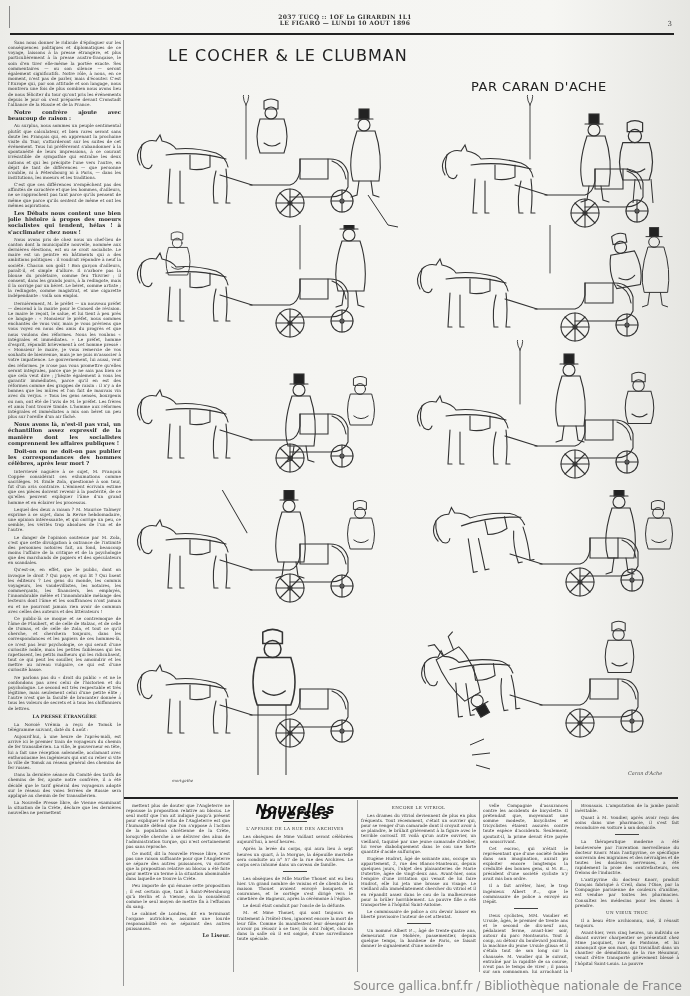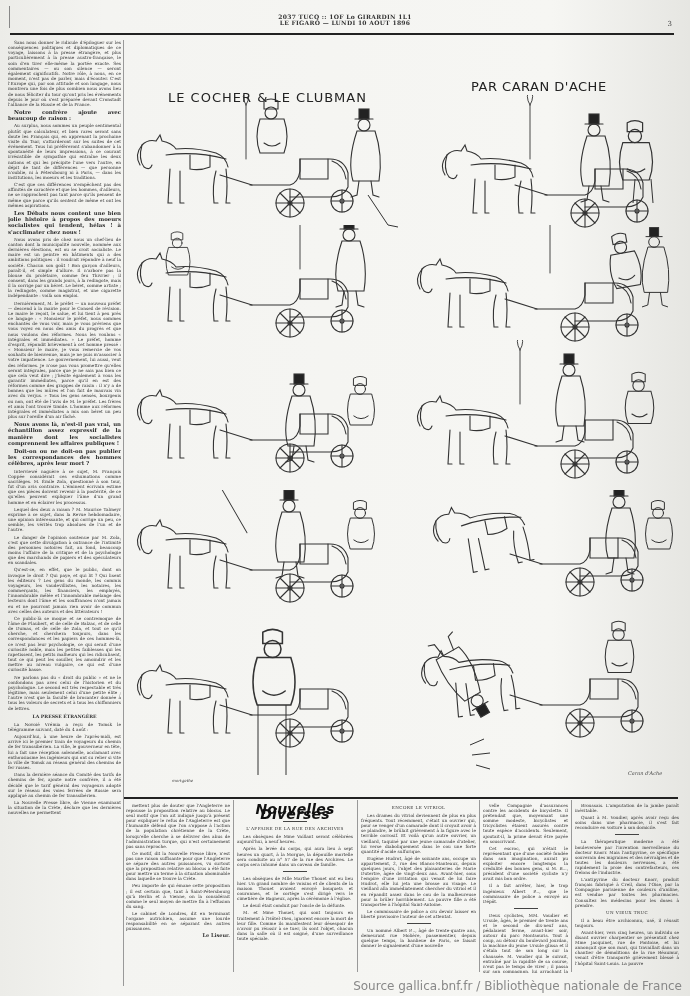--- a/index.html
+++ b/index.html
@@ -13,21 +13,21 @@
   .masthead .l2 { display:block; letter-spacing:0.3px; }
   .pagenum { position:absolute; right:18px; top:20px; font-size:7px; color:#444; }
   .rule { position:absolute; left:10px; top:33px; width:664px; height:2px; background:#222; }
   .leftcol { position:absolute; left:8px; top:40px; width:113px; height:946px; overflow:hidden;
              font-size:4.3px; line-height:5.15px; text-align:justify; color:#333; }
   .leftcol p { margin:0 0 2px 0; text-indent:6px; }
   .leftcol .lead { font-size:5.4px; line-height:6.2px; font-weight:bold; color:#2b2b2b; }
   .leftcol .sect { text-align:center; text-indent:0; font-weight:bold; font-size:4.6px; margin:3px 0; }
   .vsep { position:absolute; top:40px; width:1px; background:#999; }
   .comic-title { position:absolute; left:168px; top:46px; font-family:"DejaVu Sans", sans-serif;
-                 font-size:13px; letter-spacing:1px; color:#222;margin-top:44px; }
+                 font-size:16px; letter-spacing:1px; color:#222; }
   .byline { position:absolute; left:471px; top:79px; font-family:"DejaVu Sans", sans-serif;
             font-size:13px; letter-spacing:0.5px; color:#222; }
   .panel { position:absolute; }
   .panel svg { width:100%; height:100%; }
   .sig { position:absolute; font-size:4px; color:#444; font-style:italic; }
   .hrule2 { position:absolute; left:124px; top:797px; width:554px; height:2px; background:#222; }
   .col { position:absolute; top:803px; height:170px; overflow:hidden; font-size:4.3px; line-height:5.1px;
          text-align:justify; color:#333; }
   .col p { margin:0 0 2px 0; text-indent:6px; }
   .col .head { text-align:center; text-indent:0; font-size:4.2px; letter-spacing:0.4px; margin:2px 0 3px; }

